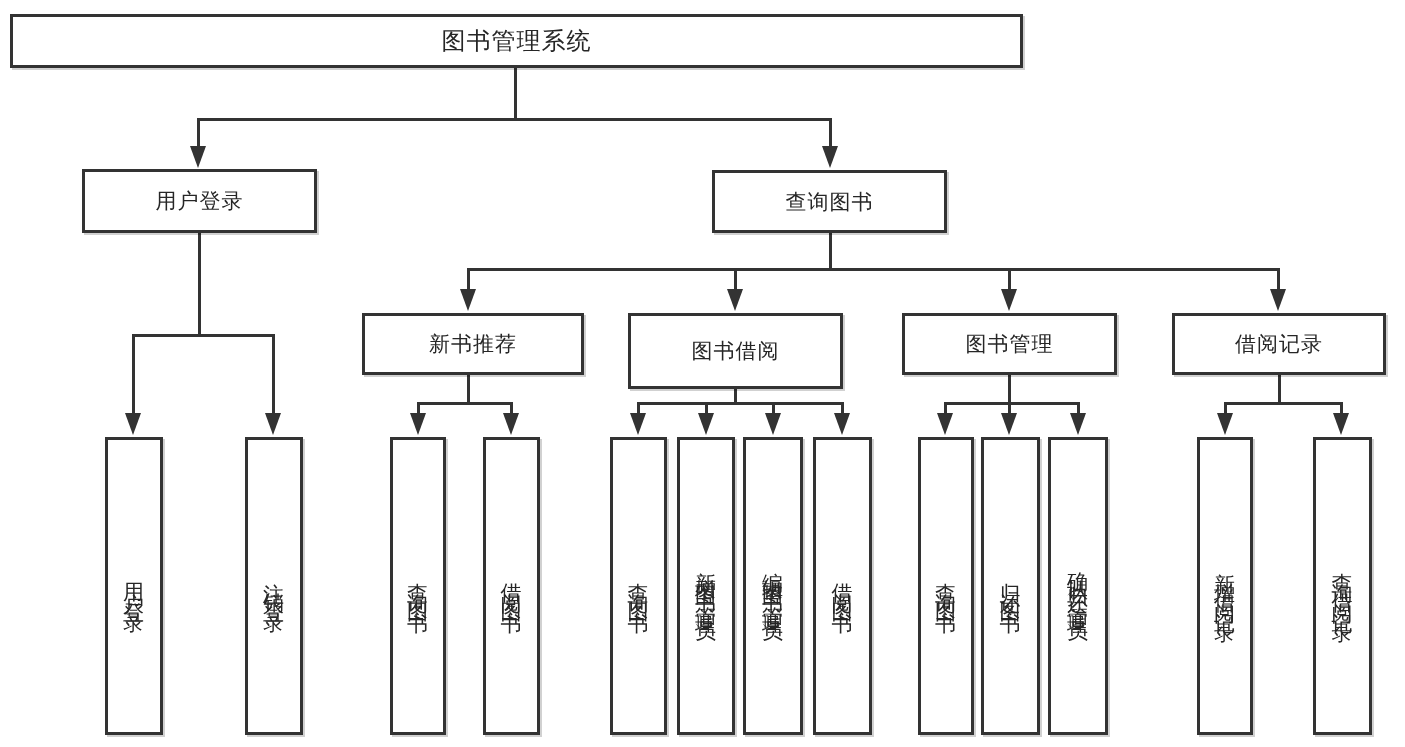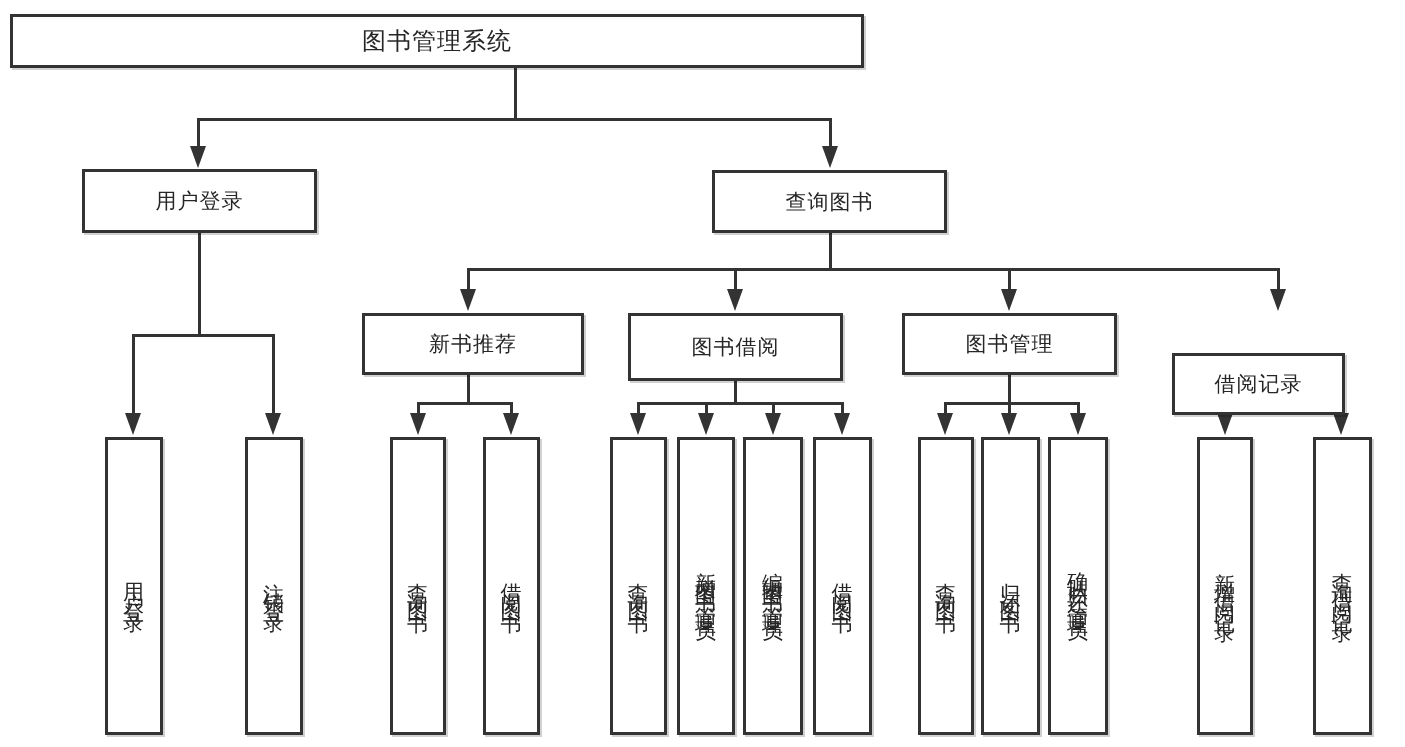--- a/index.html
+++ b/index.html
@@ -49,33 +49,33 @@
     letter-spacing:0px;
     white-space:nowrap;
     z-index:5;
   }
 </style>
 </head>
 <body>
 
 <div id="canvas">
 
-  <div class="box rootbox" style="left:10px;top:14px;width:854px;height:54px;">图书管理系统</div>
+  <div class="box rootbox" style="left:10px;top:14px;width:1013px;height:54px;">图书管理系统</div>
 
   <div class="box hbox" style="left:82px;top:169px;width:235px;height:64px;">用户登录</div>
 
   <div class="box hbox" style="left:712px;top:170px;width:235px;height:63px;">查询图书</div>
 
   <div class="box hbox" style="left:362px;top:313px;width:222px;height:62px;">新书推荐</div>
 
-  <div class="box hbox" style="left:628px;top:313px;width:215px;height:68px;">图书借阅</div>
+  <div class="box hbox" style="left:628px;top:313px;width:215px;height:76px;">图书借阅</div>
 
   <div class="box hbox" style="left:902px;top:313px;width:215px;height:62px;">图书管理</div>
 
-  <div class="box hbox" style="left:1172px;top:313px;width:173px;height:62px;margin-top:40px;">借阅记录</div>
+  <div class="box hbox" style="left:1172px;top:313px;width:214px;height:62px;">借阅记录</div>
 
   <div class="box leaf" style="left:105px;top:437px;width:58px;height:298px;">
     <span class="vtext">用户登录</span>
   </div>
   <div class="box leaf" style="left:245px;top:437px;width:58px;height:298px;">
     <span class="vtext">注销登录</span>
   </div>
 
   <div class="box leaf" style="left:390px;top:437px;width:56px;height:298px;">
     <span class="vtext">查询图书</span>

